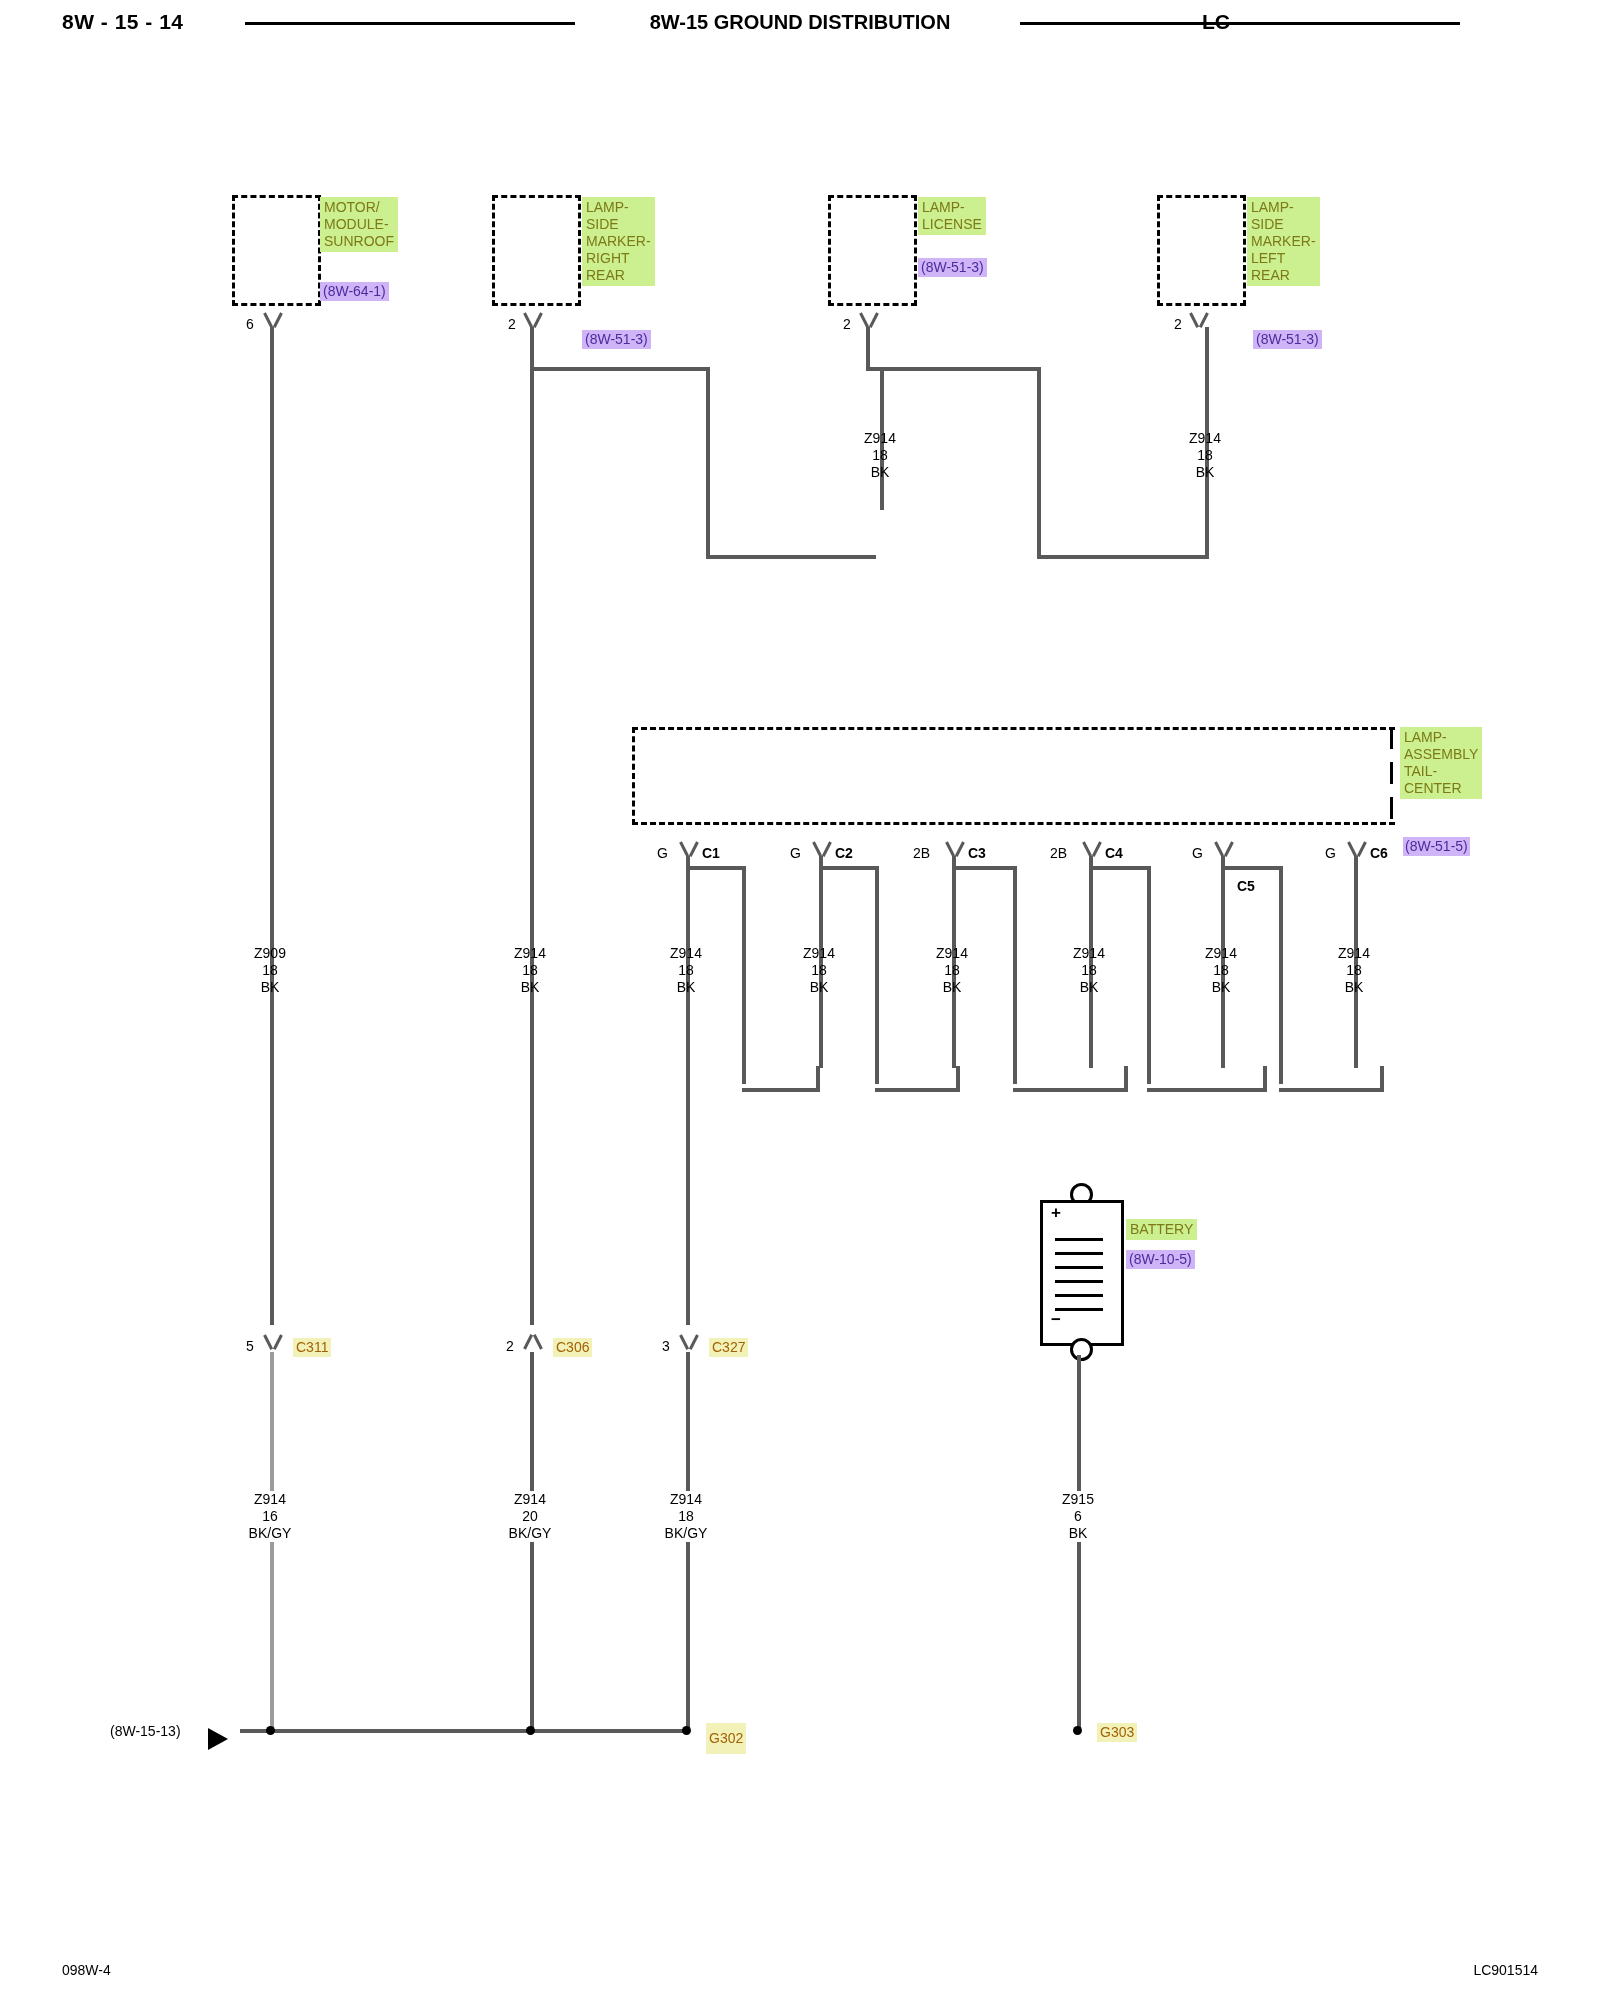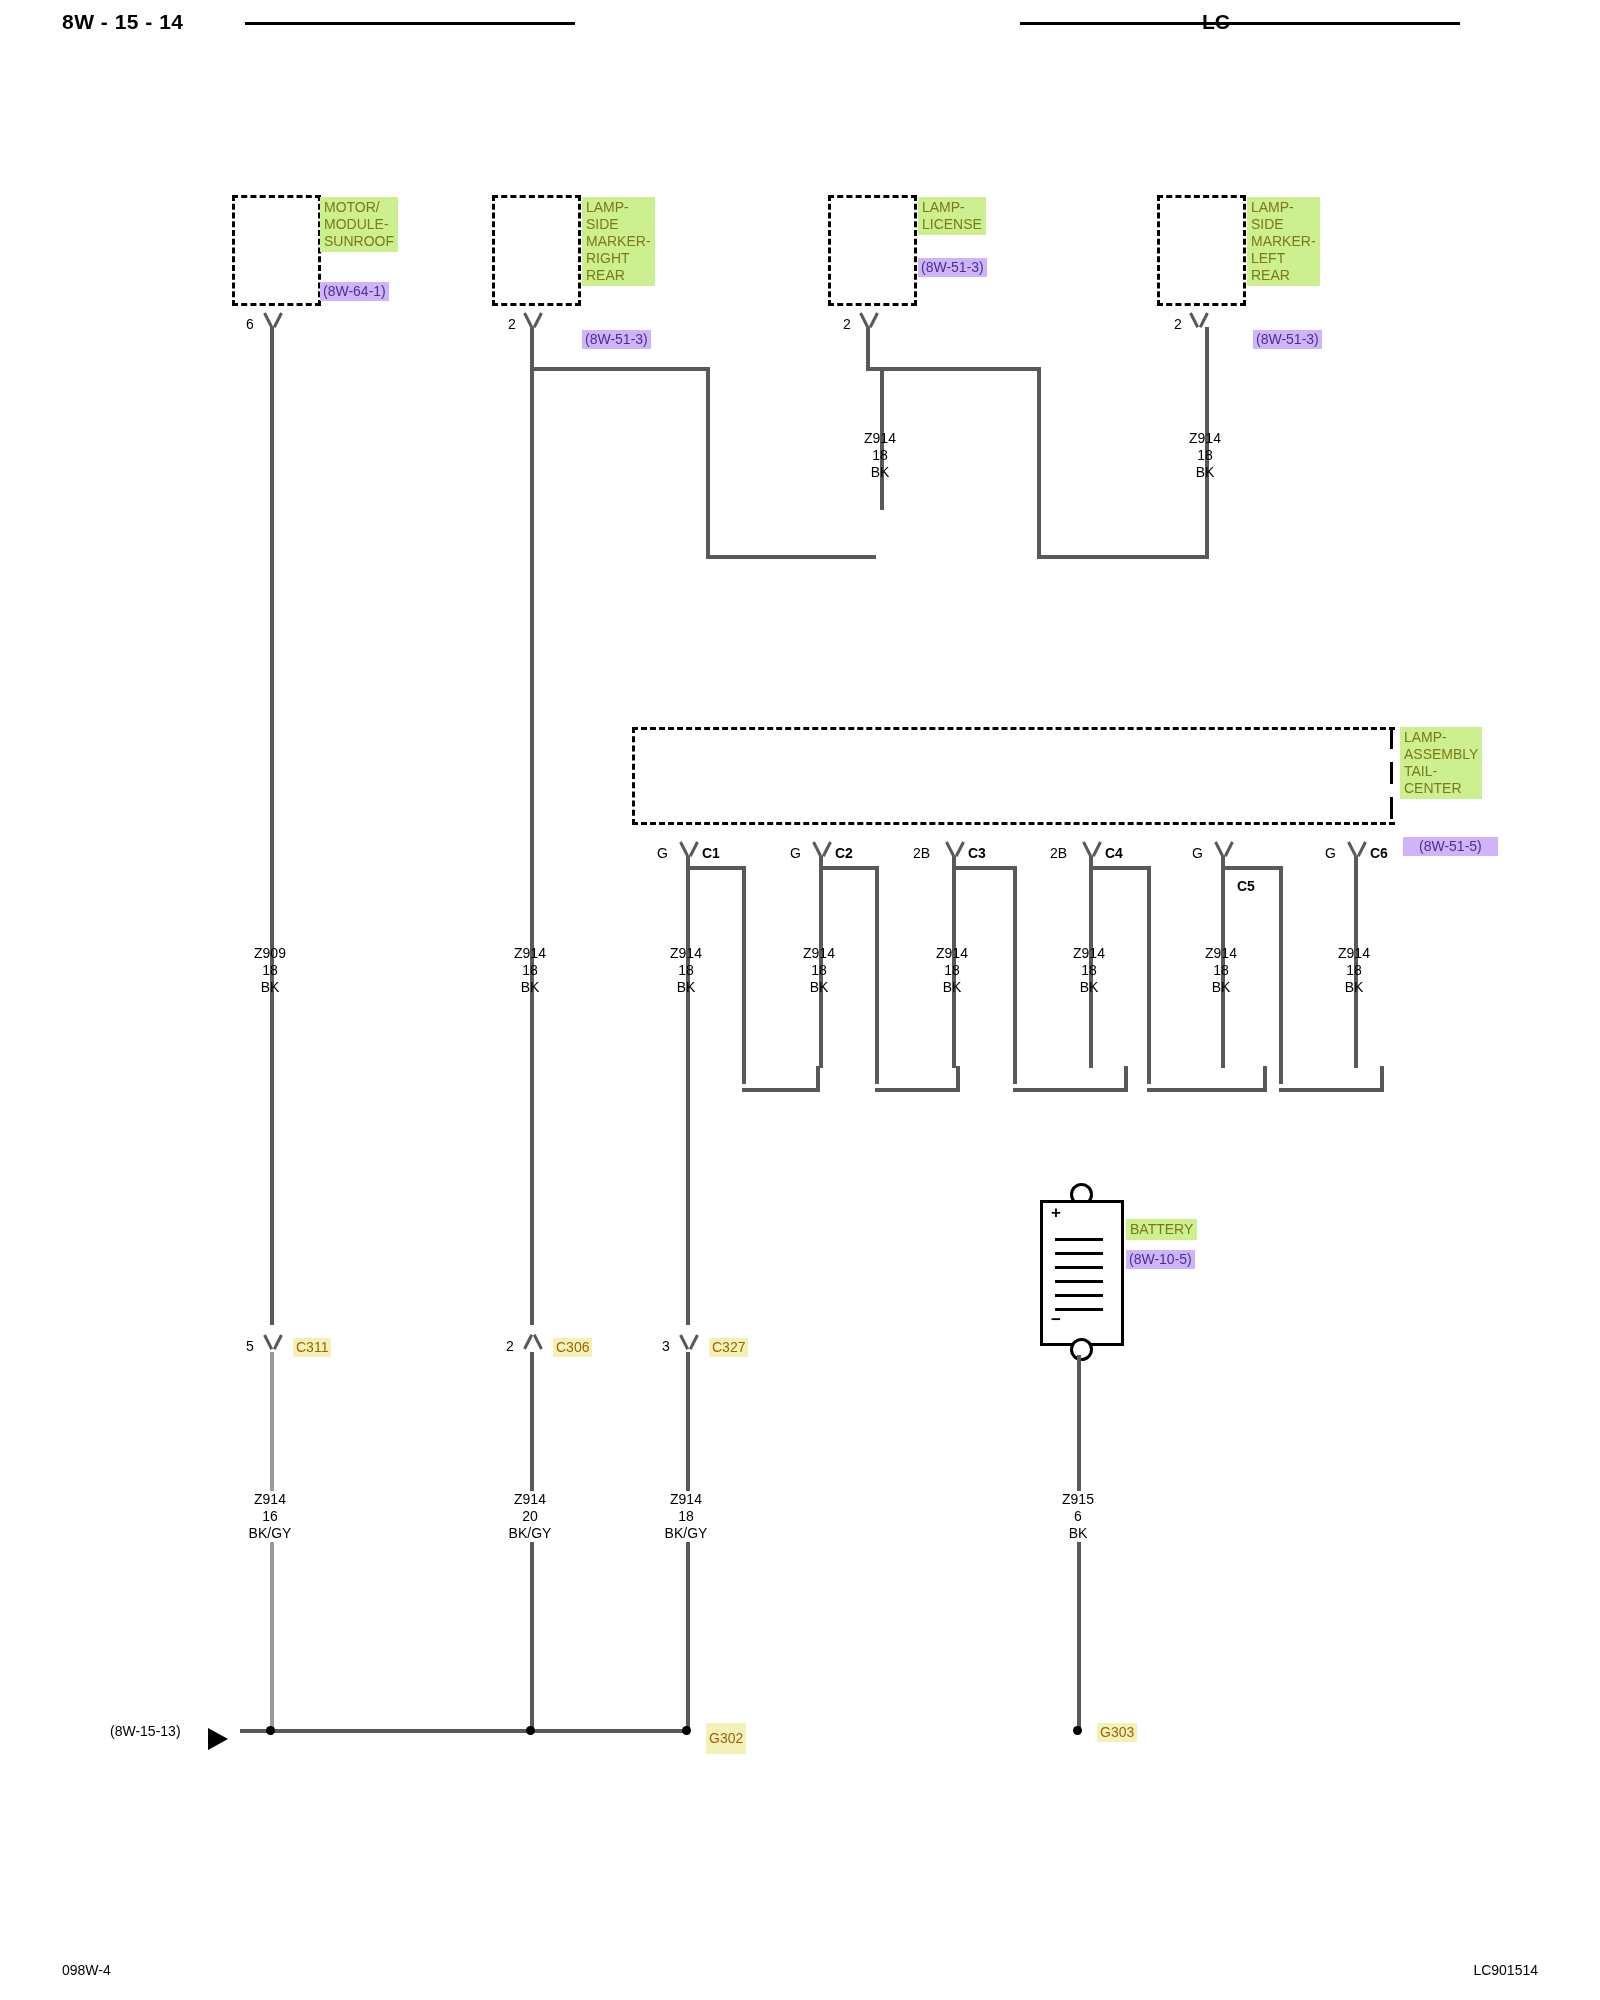--- a/index.html
+++ b/index.html
@@ -45,20 +45,21 @@
   .batt-term{position:absolute;width:17px;height:17px;border:3px solid #000;border-radius:50%;background:#fff;}
   .batt-sign{position:absolute;font-size:17px;font-weight:bold;}
 </style>
 </head>
 <body>
 
 <div class="page">
 
   <div class="hdr">
     <div class="hdr-left">8W - 15 - 14</div>
+    <div class="hdr-title">8W-15 GROUND DISTRIBUTION</div>
     <div class="hdr-right">LC</div>
     <div class="hdr-rule rule-a"></div>
     <div class="hdr-rule rule-b"></div>
   </div>
 
   <div class="box-dash" style="left:232px;top:195px;width:83px;height:105px;"></div>
   <div class="lbl grn" style="left:320px;top:197px;padding:2px 4px;">
     <div>MOTOR/</div>
     <div>MODULE-</div>
     <div>SUNROOF</div>
@@ -132,21 +133,21 @@
   <div class="wire" style="left:1390px;top:727px;width:3px;height:22px;background:#000;"></div>
   <div class="wire" style="left:1390px;top:762px;width:3px;height:22px;background:#000;"></div>
   <div class="wire" style="left:1390px;top:797px;width:3px;height:22px;background:#000;"></div>
 
   <div class="lbl grn" style="left:1400px;top:727px;padding:2px 4px;">
     <div>LAMP-</div>
     <div>ASSEMBLY</div>
     <div>TAIL-</div>
     <div>CENTER</div>
   </div>
-  <div class="lbl pur" style="left:1403px;top:837px;padding:1px 16px;">(8W-51-5)</div>
+  <div class="lbl pur" style="left:1403px;top:837px;padding:1px 2px;">(8W-51-5)</div>
 
   <div class="lbl" style="left:657px;top:845px;">G</div>
   <div class="vee" style="left:678px;top:842px;"></div>
   <div class="lbl" style="left:702px;top:845px;font-weight:bold;">C1</div>
 
   <div class="lbl" style="left:790px;top:845px;">G</div>
   <div class="vee" style="left:811px;top:842px;"></div>
   <div class="lbl" style="left:835px;top:845px;font-weight:bold;">C2</div>
 
   <div class="lbl" style="left:913px;top:845px;">2B</div>

